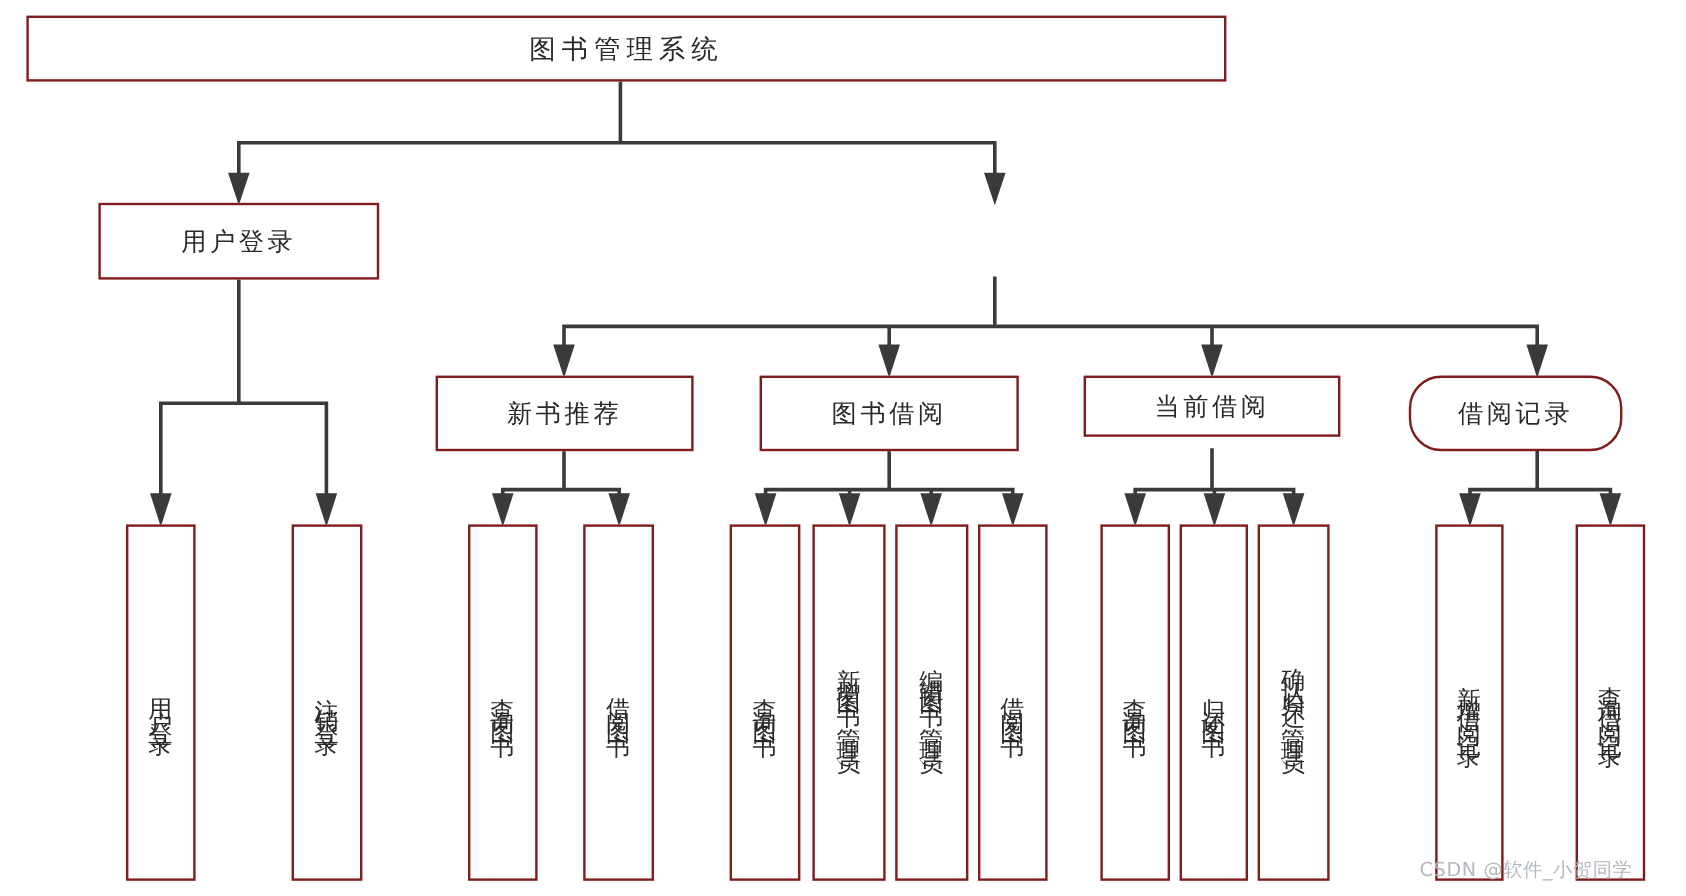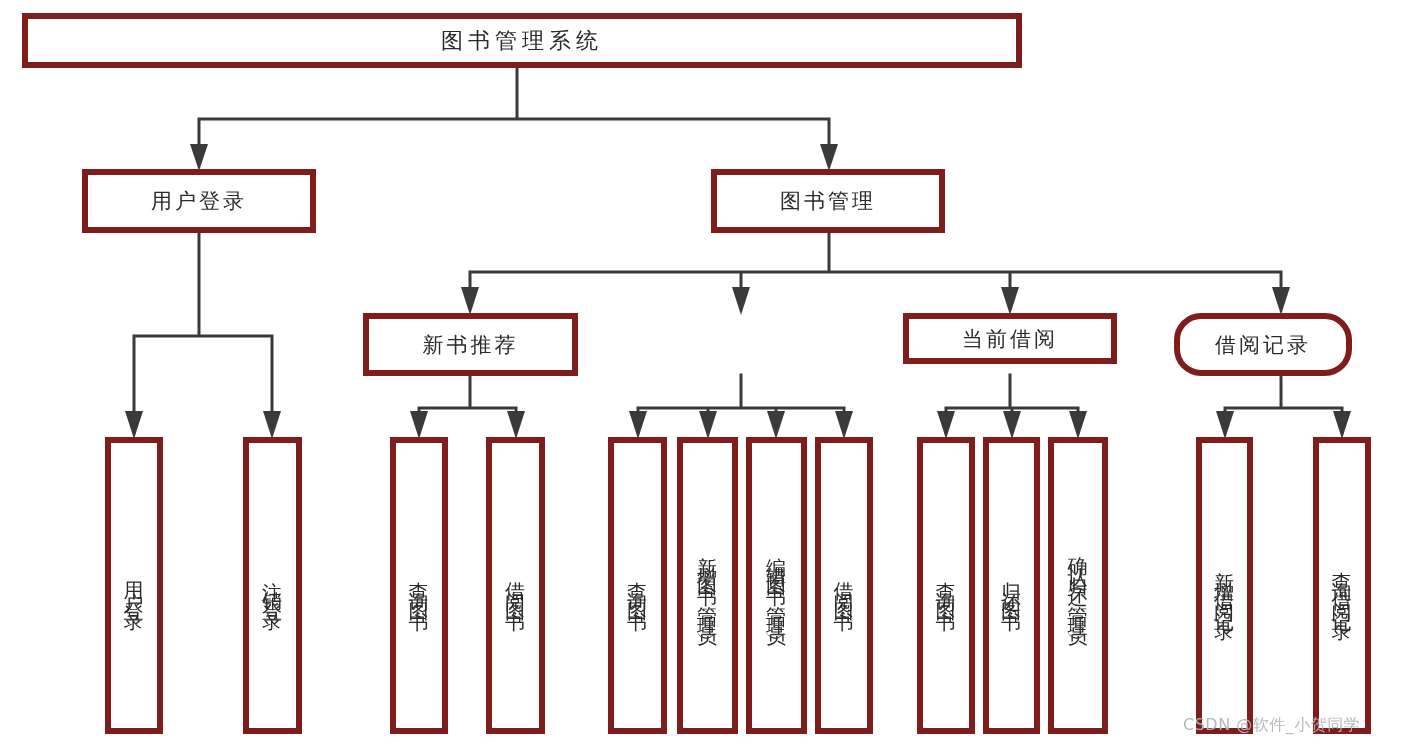--- a/index.html
+++ b/index.html
@@ -27,21 +27,21 @@
     fill: none;
     stroke-linecap: square;
   }
   svg.wires polygon {
     fill: #3a3a3a;
     stroke: none;
   }
   .node {
     position: absolute;
     box-sizing: border-box;
-    border: 6px solid #7f1d1d;
+    border: 2px solid #7f1d1d;
     background: #ffffff;
     display: flex;
     align-items: center;
     justify-content: center;
     font-size: 21px;
     letter-spacing: 3px;
     white-space: nowrap;
   }
   .node.root-node {
     font-size: 22px;
@@ -116,23 +116,23 @@
     <g>
       <path d="M1281,375 V408 M1225,408 H1342 M1225,408 V414 M1342,408 V414"></path>
       <polygon points="1216,411 1234,411 1225,439"></polygon>
       <polygon points="1333,411 1351,411 1342,439"></polygon>
     </g>
   </svg>
 
   <div class="node root-node" style="left:22px; top:13px; width:1000px; height:55px;">图书管理系统</div>
 
   <div class="node" style="left:82px; top:169px; width:234px; height:64px;">用户登录</div>
-  <div class="node" style="left:711px; top:169px; width:234px; height:64px;">图书管理</div>
 
   <div class="node" style="left:363px; top:313px; width:215px; height:63px;">新书推荐</div>
+  <div class="node" style="left:633px; top:313px; width:216px; height:63px;">图书借阅</div>
   <div class="node" style="left:903px; top:313px; width:214px; height:51px;">当前借阅</div>
   <div class="node" style="left:1174px; top:313px; width:178px; height:63px;border-radius:27px;">借阅记录</div>
 
   <div class="node leaf" style="left:105px; top:437px; width:58px; height:297px;">用户登录</div>
   <div class="node leaf" style="left:243px; top:437px; width:59px; height:297px;">注销登录</div>
 
   <div class="node leaf" style="left:390px; top:437px; width:58px; height:297px;">查询图书</div>
   <div class="node leaf" style="left:486px; top:437px; width:59px; height:297px;">借阅图书</div>
 
   <div class="node leaf" style="left:608px; top:437px; width:59px; height:297px;">查询图书</div>

